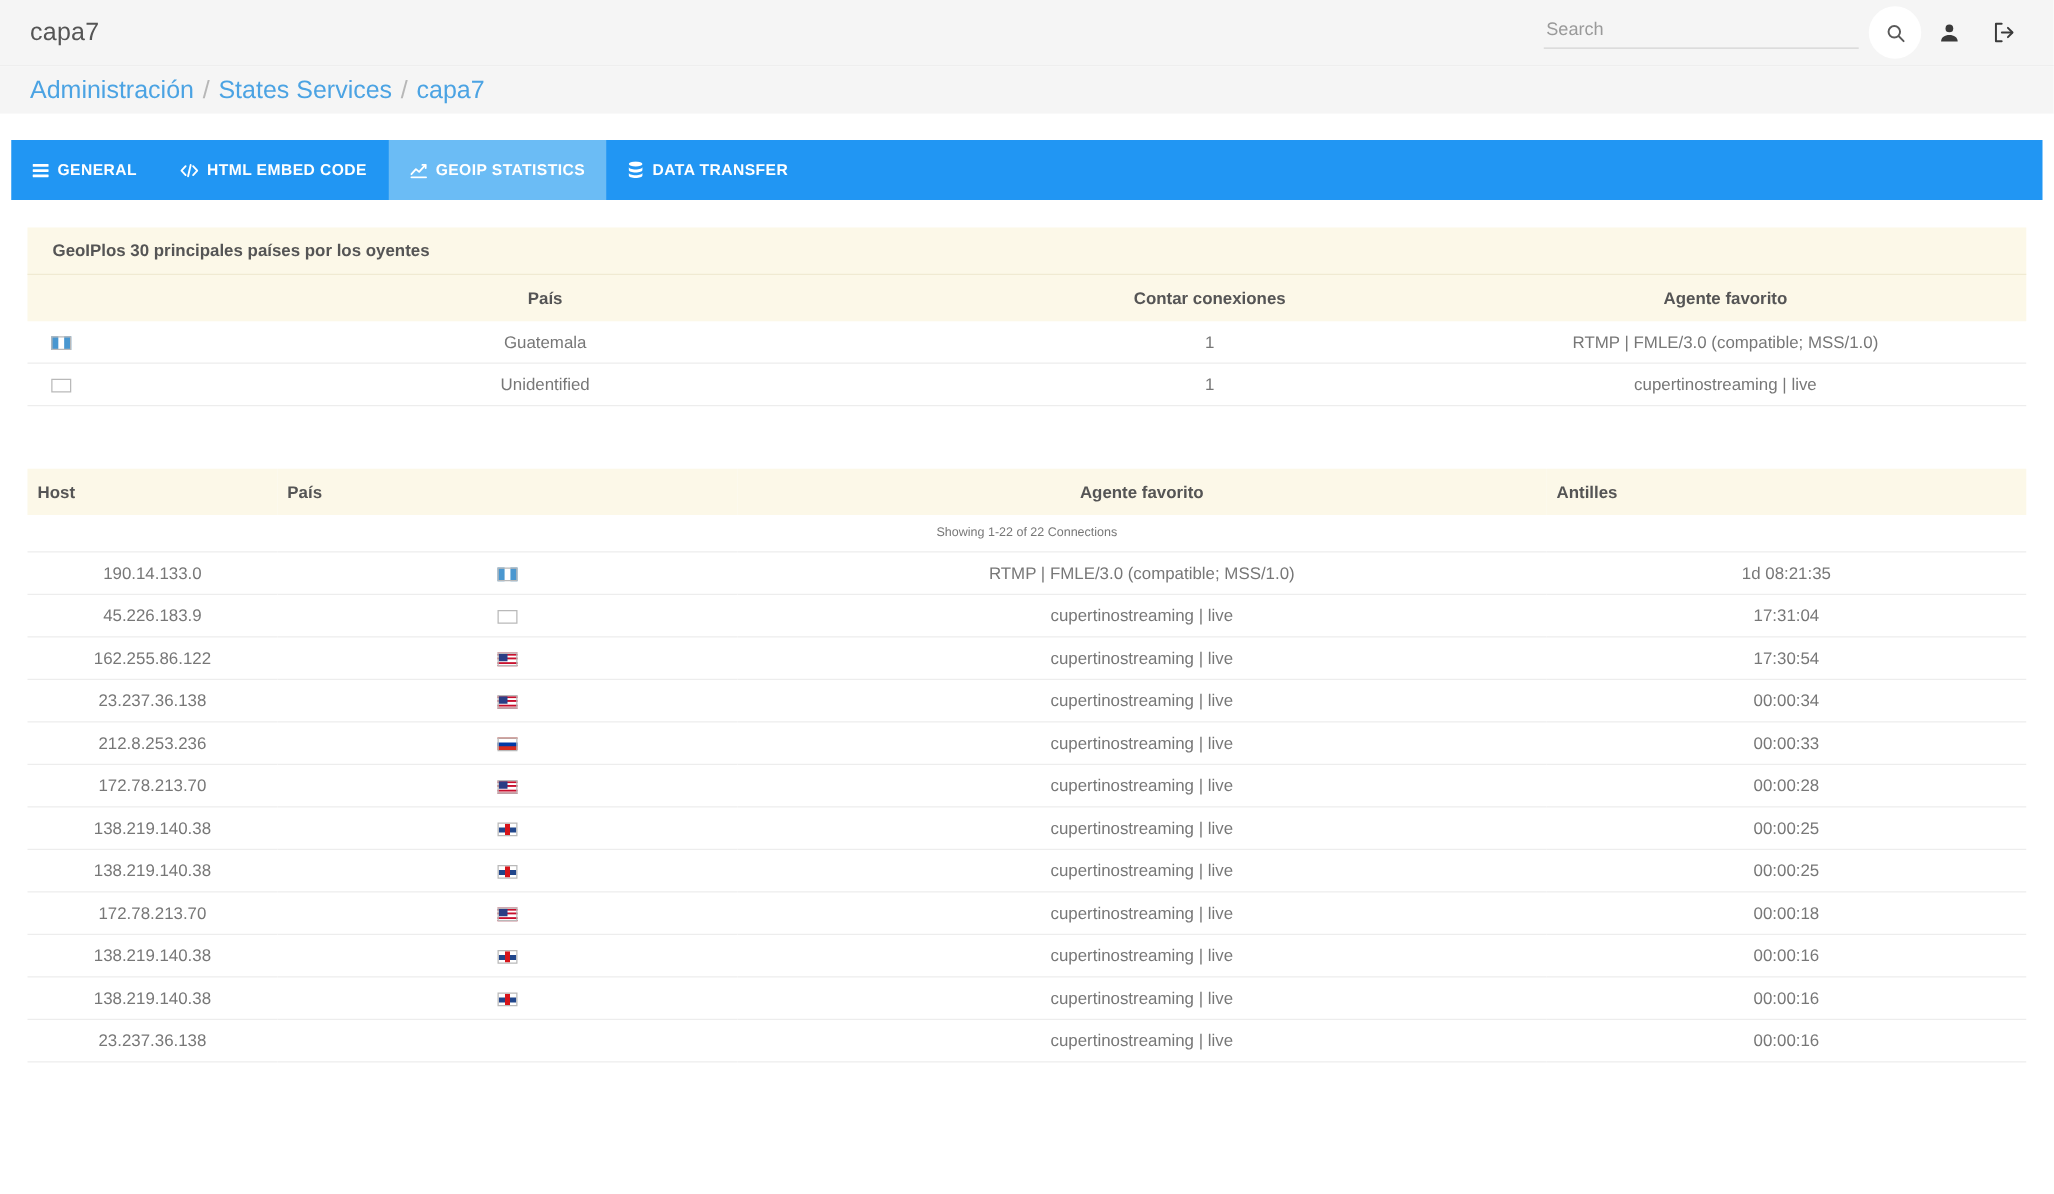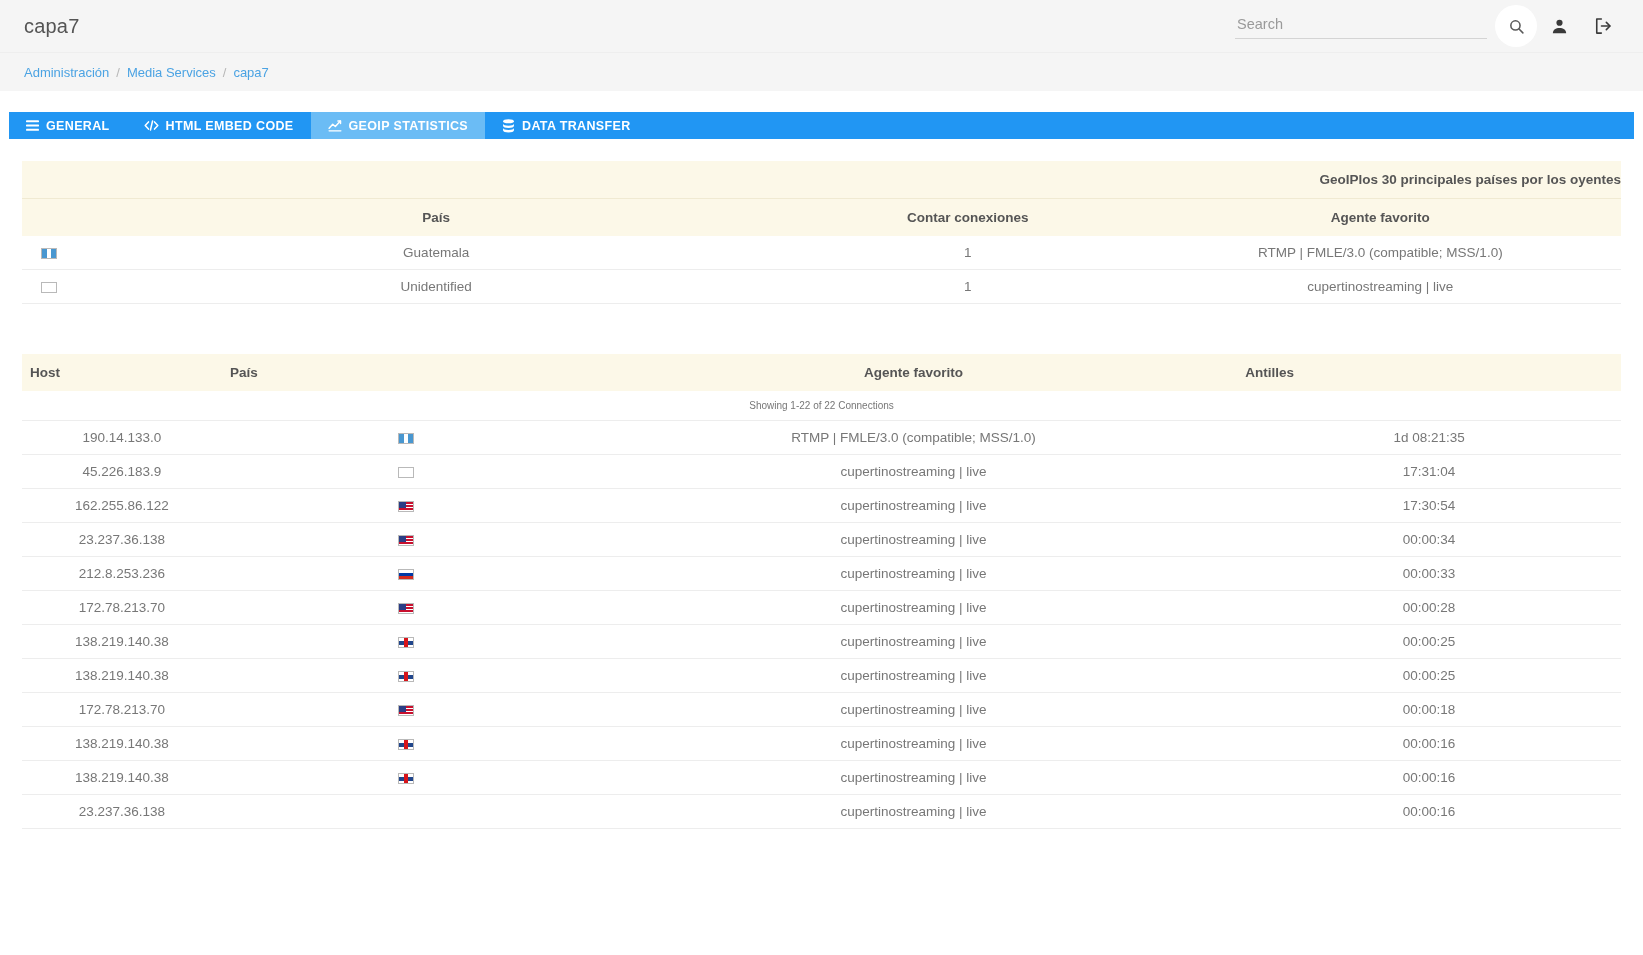--- a/index.html
+++ b/index.html
@@ -66,33 +66,33 @@
   }
   .icon-btn svg, .icon-btn-round svg { display: block; }
 
   
   .breadcrumb-bar {
     height: 38px;
     background: #f5f5f5;
     display: flex;
     align-items: center;
     padding: 0 24px;
-    font-size: 13px;
+    font-size: 20px;
   }
   .crumb { color: #4ba3e3; text-decoration: none; cursor: pointer; }
   .crumb-sep { color: #b7b7b7; margin: 0 7px; }
 
   
   .tabbar-space { height: 21px; background: #ffffff; }
   .tabbar {
     margin: 0 9px;
     background: #2196f3;
     display: flex;
     align-items: stretch;
-    height: 27px;
+    height: 48px;
   }
   .tab {
     display: flex;
     align-items: center;
     gap: 7px;
     padding: 0 17px;
     color: #ffffff;
     font-size: 12.5px;
     font-weight: bold;
     letter-spacing: .35px;
@@ -107,22 +107,22 @@
   .block { margin-top: 22px; }
   table { width: 100%; border-collapse: collapse; }
 
   .th-title, .th-col {
     background: #fcf8e8;
     color: #555555;
     font-weight: bold;
     font-size: 13.5px;
   }
   .th-title {
-    text-align: right;
-    padding: 11px 0;
+    text-align: left;
+    padding: 11px 20px;
     border-bottom: 1px solid #f0ead2;
   }
   .th-col { padding: 11px 8px; }
   td {
     font-size: 13.5px;
     color: #777777;
     padding: 9px 8px;
     border-bottom: 1px solid #ededed;
   }
   .c-center { text-align: center; }
@@ -238,21 +238,21 @@
           <line x1="20" y1="12" x2="10.2" y2="12"></line>
         </svg>
       </span>
     </button>
   </div>
 </div>
 
 <div class="breadcrumb-bar">
   <a class="crumb">Administración</a>
   <span class="crumb-sep">/</span>
-  <a class="crumb">Media Services</a>
+  <a class="crumb">States Services</a>
   <span class="crumb-sep">/</span>
   <a class="crumb">capa7</a>
 </div>
 
 <div class="tabbar-space"></div>
 
 <div class="tabbar">
   <div class="tab">
     <span>
       <svg width="13" height="13" viewBox="0 0 16 16" fill="#ffffff">

